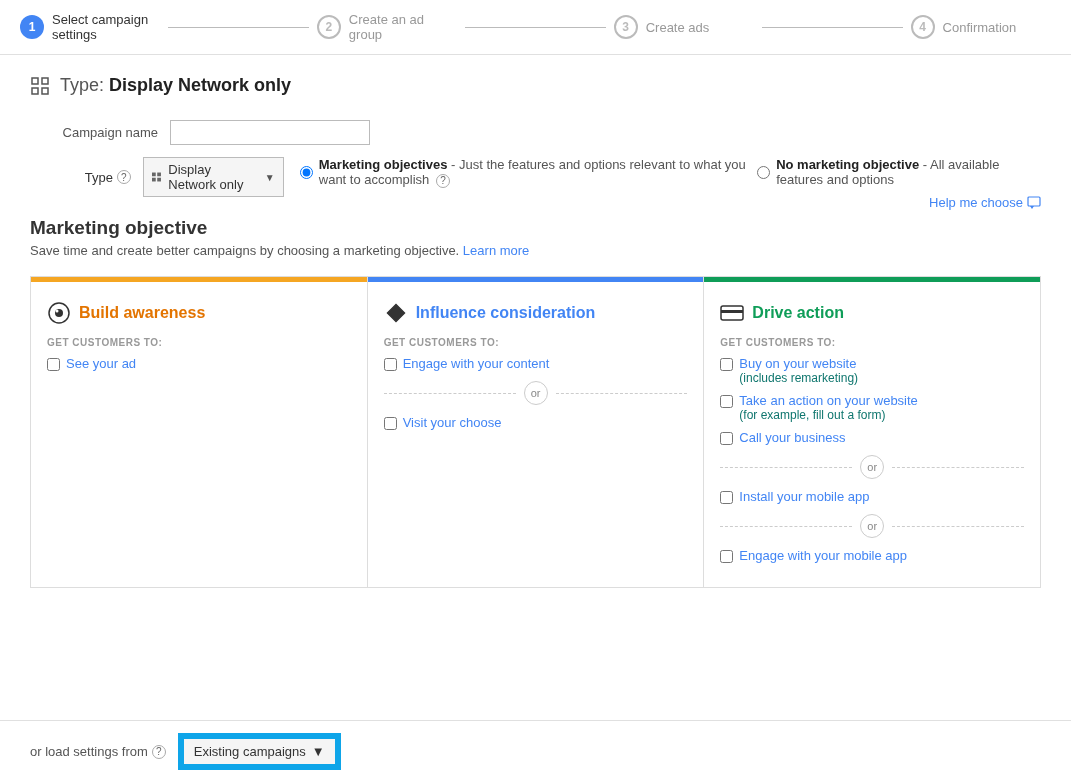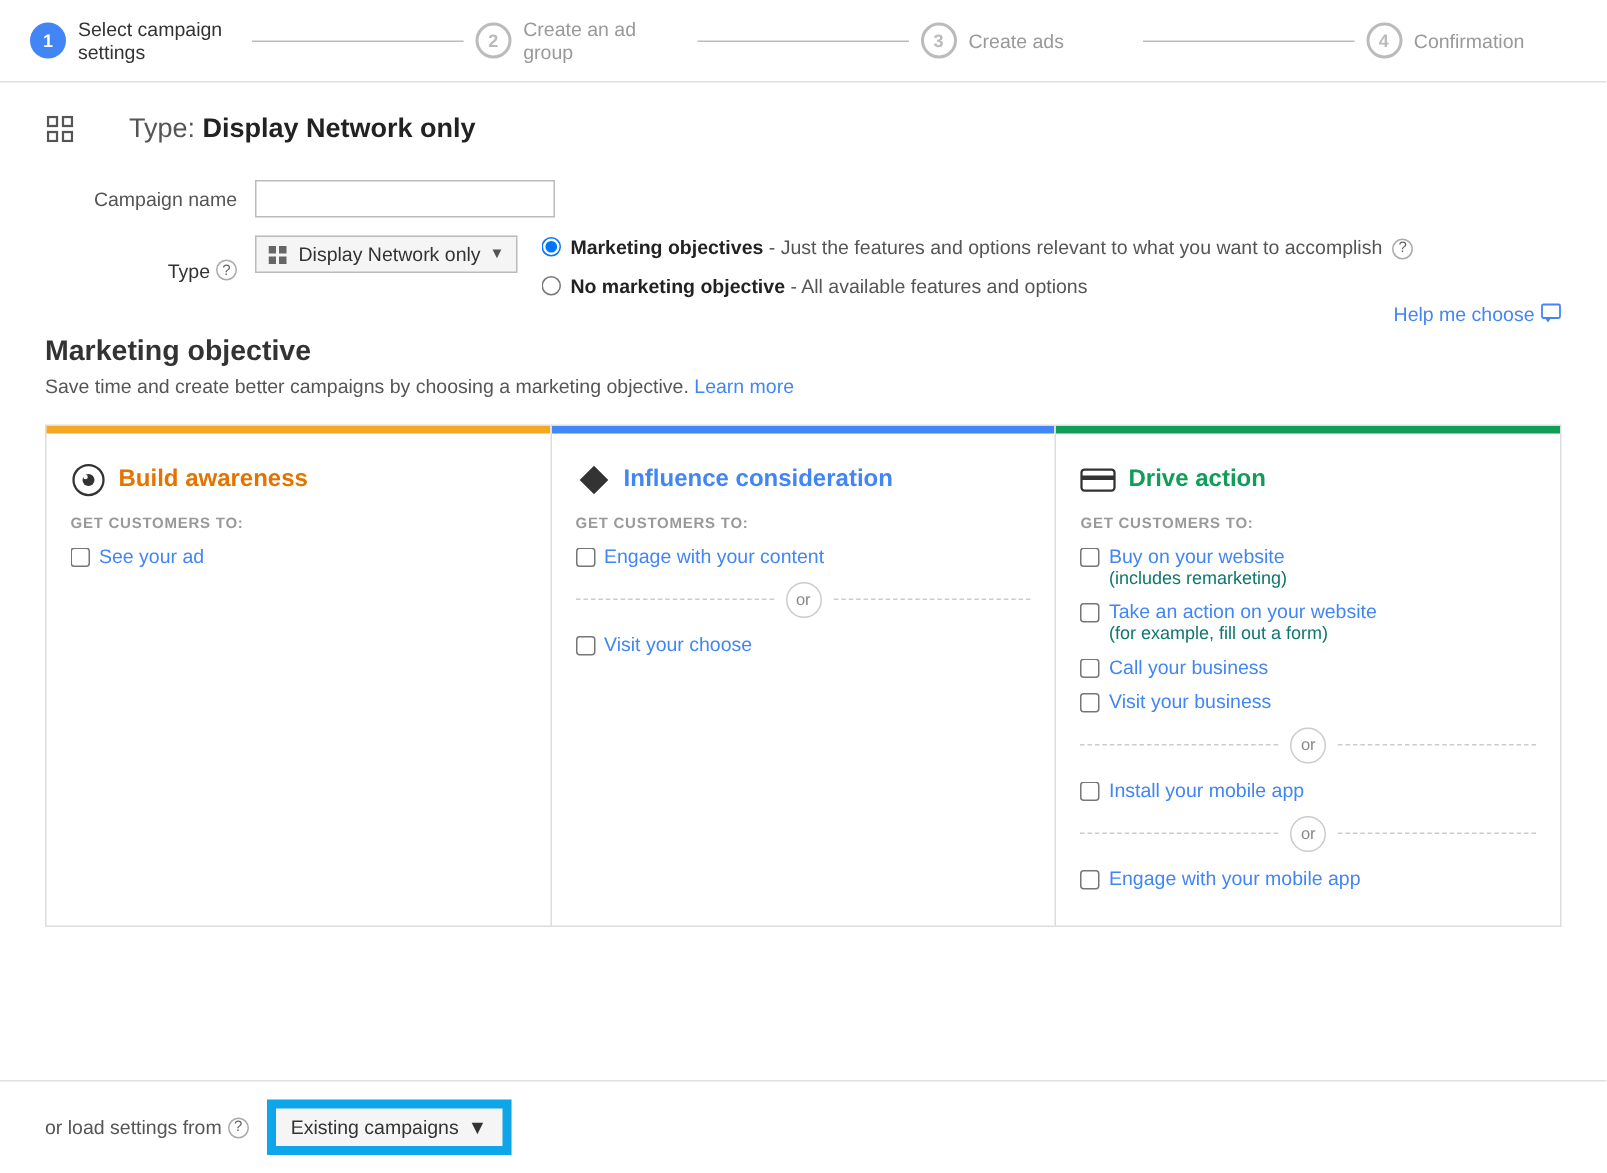--- a/index.html
+++ b/index.html
@@ -71,21 +71,20 @@
     .grid-icon {
       width: 20px;
       height: 20px;
       display: inline-flex;
       align-items: center;
       justify-content: center;
     }
     .page-title-text {
       font-size: 18px;
       color: #555;
-      margin-left: 26px;
     }
     .page-title-text strong {
       color: #222;
       font-weight: bold;
     }
 
     
     .form-row {
       display: flex;
       align-items: center;
@@ -311,21 +310,21 @@
       border: 6px solid #0ea5e9;
       background: #f5f5f5;
       padding: 5px 10px;
       cursor: pointer;
       font-size: 13px;
       gap: 6px;
       color: #333;
     }
     .type-radio-area {
       display: flex;
-      flex-direction: column;
+      flex-direction: row;
       gap: 4px;
     }
 
     .inline-help {
       display: inline-flex;
       align-items: center;
       justify-content: center;
       width: 14px;
       height: 14px;
       border: 1px solid #aaa;
@@ -509,24 +508,20 @@
             <span class="checkbox-label">Take an action on your website</span>
             <span class="checkbox-sub">(for example, fill out a form)</span>
           </span>
         </div>
 
         <div class="checkbox-item">
           <input type="checkbox" style="">
           <span class="checkbox-label">Call your business</span>
         </div>
 
-        <div class="checkbox-item">
-          <input type="checkbox" style="">
-          <span class="checkbox-label">Visit your business</span>
-        </div>
 
         <div class="or-divider">
           <div class="or-divider-line"></div>
           <div class="or-badge">or</div>
           <div class="or-divider-line"></div>
         </div>
 
         <div class="checkbox-item">
           <input type="checkbox" style="">
           <span class="checkbox-label">Install your mobile app</span>

